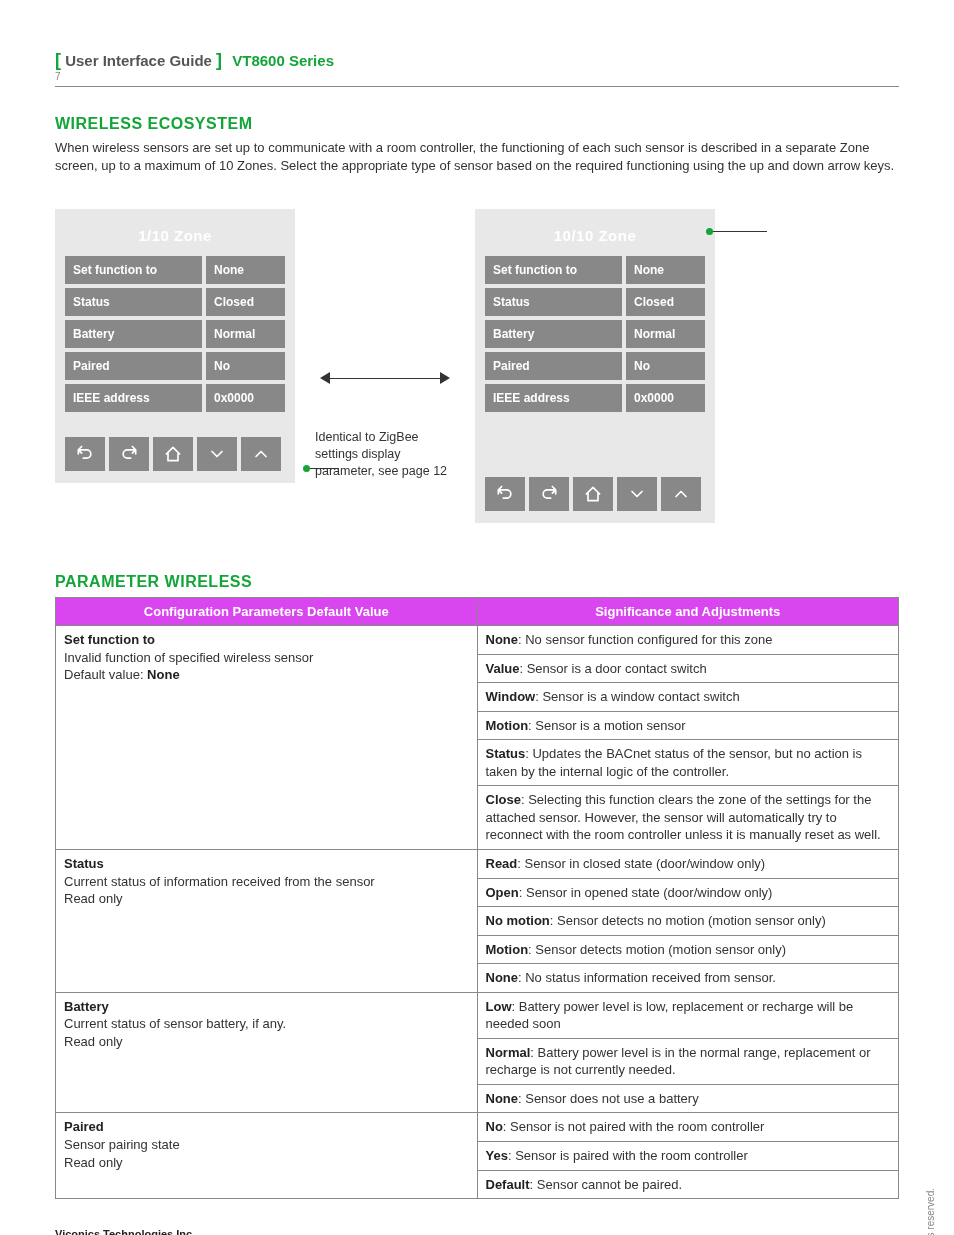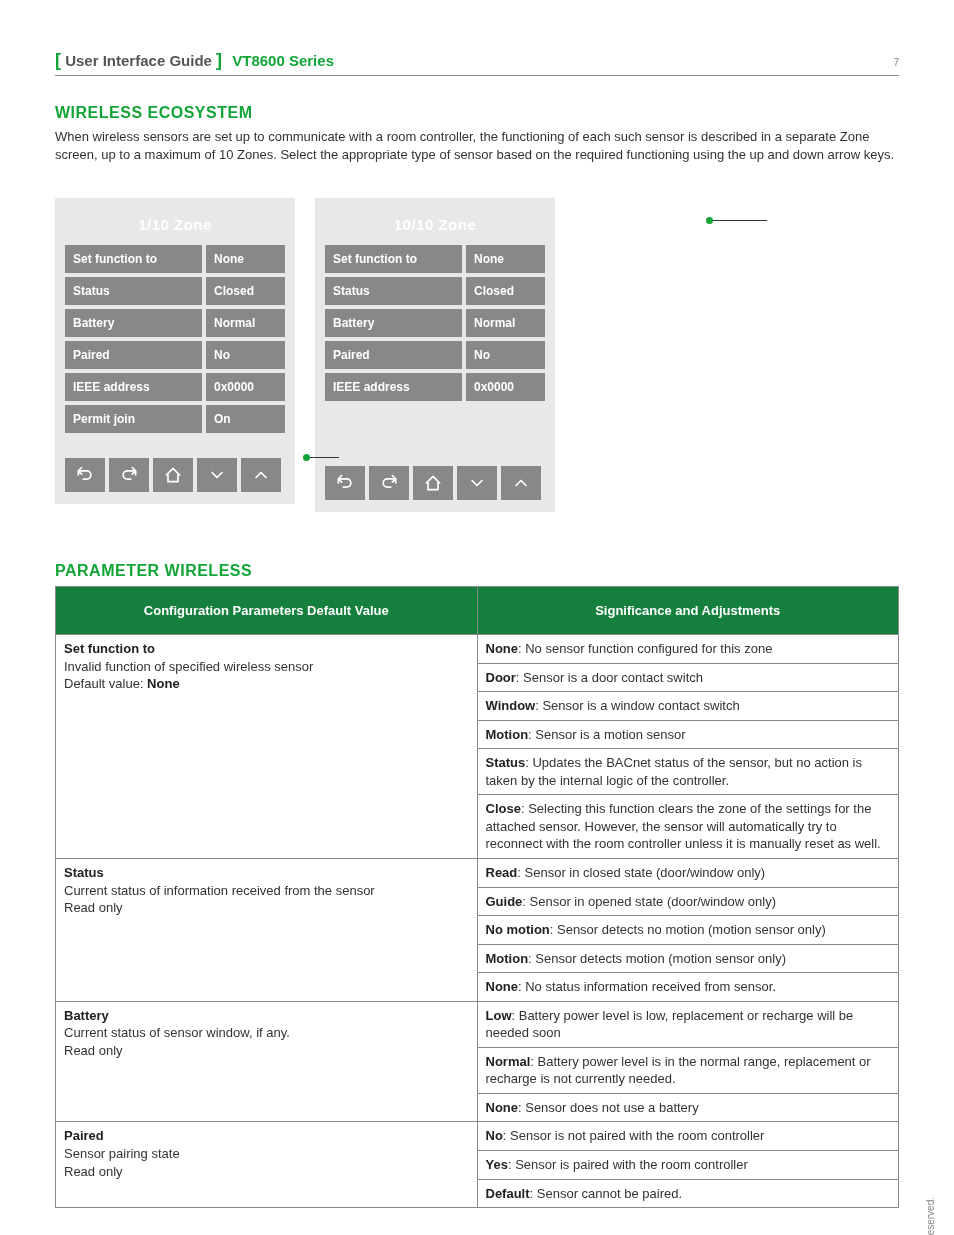--- a/index.html
+++ b/index.html
@@ -12,20 +12,21 @@
     box-sizing: border-box;
     position: relative;
   }
   .header {
     border-bottom: 1px solid #888;
     padding-bottom: 4px;
     margin-bottom: 28px;
     display: flex;
     justify-content: space-between;
     align-items: baseline;
+    flex-direction: column;
   }
   .header-left { font-size: 15px; }
   .bracket { color: #13a538; font-weight: bold; font-size: 18px; }
   .header-title { color: #555; font-weight: 600; }
   .header-series { color: #13a538; font-weight: 600; margin-left: 6px; }
   .page-num { font-size: 10px; color: #888; }
   .section-title {
     color: #13a538;
     font-weight: 600;
     letter-spacing: 0.5px;
@@ -126,25 +127,25 @@
     border-radius: 50%;
     z-index: 6;
   }
   
   table.param {
     width: 100%;
     border-collapse: collapse;
     font-size: 13px;
   }
   table.param th {
-    background: #15803d;
+    background: #d946ef;
     color: #fff;
     font-weight: bold;
     text-align: center;
-    padding: 16px;
+    padding: 6px;
     border: 1px solid #888;
   }
   table.param td {
     border: 1px solid #888;
     padding: 5px 8px;
     vertical-align: top;
     line-height: 1.35;
   }
   .sub-border td { border-top: 1px solid #bbb; }
   .first-td { border-top: 1px solid #888 !important;}
@@ -211,24 +212,20 @@
             <div class="cell value">Normal</div>
           </div>
           <div class="row">
             <div class="cell label">Paired</div>
             <div class="cell value">No</div>
           </div>
           <div class="row">
             <div class="cell label">IEEE address</div>
             <div class="cell value">0x0000</div>
           </div>
-          <div class="row">
-            <div class="cell label">Permit join</div>
-            <div class="cell value">On</div>
-          </div>
         </div>
       <div class="nav-row">
         <div class="nav-btn">
             <svg viewBox="0 0 24 24">
               <path d="M4 12 L4 7 L14 7 A5 5 0 0 1 14 17 L10 17 M4 7 L8 3 M4 7 L8 11" stroke-linecap="round" stroke-linejoin="round"></path>
             </svg>
           </div>
         <div class="nav-btn">
             <svg viewBox="0 0 24 24">
               <path d="M20 12 L20 7 L10 7 A5 5 0 0 0 10 17 L14 17 M20 7 L16 3 M20 7 L16 11" stroke-linecap="round" stroke-linejoin="round"></path>
@@ -245,20 +242,27 @@
             </svg>
           </div>
         <div class="nav-btn">
             <svg viewBox="0 0 24 24">
               <path d="M6 15 L12 9 L18 15" stroke-linecap="round" stroke-linejoin="round"></path>
             </svg>
           </div>
       </div>
     </div>
 
+    <div class="middle-col">
+      <div class="arrow-lr">
+        <div class="head-l"></div>
+          <div class="head-r"></div>
+      </div>
+      <div class="mid-text">Identical to ZigBee settings display parameter, see page 12</div>
+    </div>
 
     <div class="panel">
       <div class="panel-title">10/10 Zone</div>
       <div id="panelB-rows">
           <div class="row">
             <div class="cell label">Set function to</div>
             <div class="cell value">None</div>
           </div>
           <div class="row">
             <div class="cell label">Status</div>
@@ -321,21 +325,21 @@
   <tbody id="param-body">
       <tr>
         <td rowspan="6" class="first-td">
           <div><b>Set function to</b></div>
           <div>Invalid function of specified wireless sensor</div>
           <div>Default value: <b>None</b></div>
         </td>
         <td class="first-td"><b>None</b>: No sensor function configured for this zone</td>
       </tr>
       <tr class="sub-border">
-        <td><b>Door</b>: Sensor is a door contact switch</td>
+        <td><b>Value</b>: Sensor is a door contact switch</td>
       </tr>
       <tr class="sub-border">
         <td><b>Window</b>: Sensor is a window contact switch</td>
       </tr>
       <tr class="sub-border">
         <td><b>Motion</b>: Sensor is a motion sensor</td>
       </tr>
       <tr class="sub-border">
         <td><b>Status</b>: Updates the BACnet status of the sensor, but no action is taken by the internal logic of the controller.</td>
       </tr>
@@ -344,35 +348,35 @@
       </tr>
       <tr>
         <td rowspan="5" class="first-td">
           <div><b>Status</b></div>
           <div>Current status of information received from the sensor</div>
           <div>Read only</div>
         </td>
         <td class="first-td"><b>Read</b>: Sensor in closed state (door/window only)</td>
       </tr>
       <tr class="sub-border">
-        <td><b>Guide</b>: Sensor in opened state (door/window only)</td>
+        <td><b>Open</b>: Sensor in opened state (door/window only)</td>
       </tr>
       <tr class="sub-border">
         <td><b>No motion</b>: Sensor detects no motion (motion sensor only)</td>
       </tr>
       <tr class="sub-border">
         <td><b>Motion</b>: Sensor detects motion (motion sensor only)</td>
       </tr>
       <tr class="sub-border">
         <td><b>None</b>: No status information received from sensor.</td>
       </tr>
       <tr>
         <td rowspan="3" class="first-td">
           <div><b>Battery</b></div>
-          <div>Current status of sensor window, if any.</div>
+          <div>Current status of sensor battery, if any.</div>
           <div>Read only</div>
         </td>
         <td class="first-td"><b>Low</b>: Battery power level is low, replacement or recharge will be needed soon</td>
       </tr>
       <tr class="sub-border">
         <td><b>Normal</b>: Battery power level is in the normal range, replacement or recharge is not currently needed.</td>
       </tr>
       <tr class="sub-border">
         <td><b>None</b>: Sensor does not use a battery</td>
       </tr>

